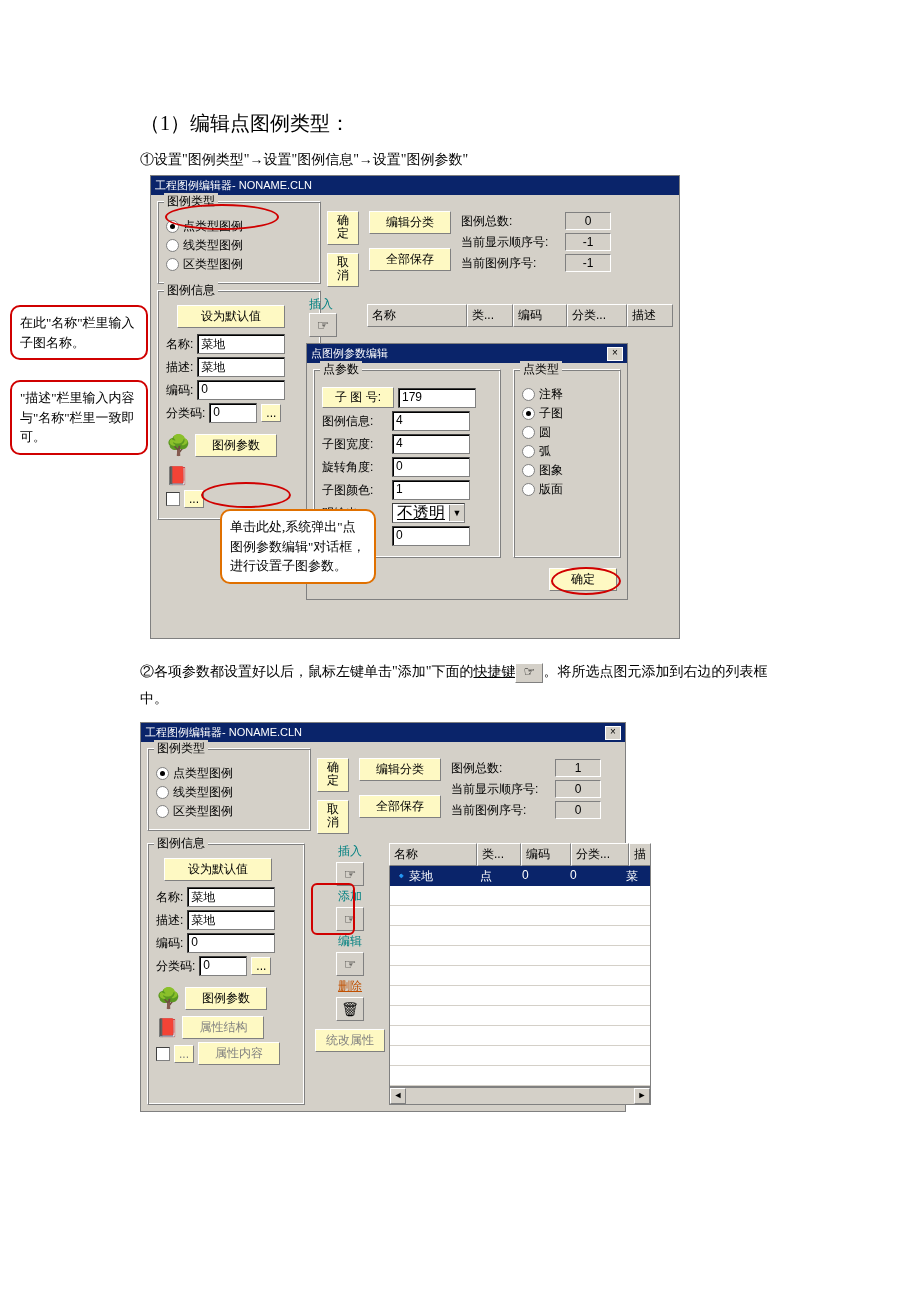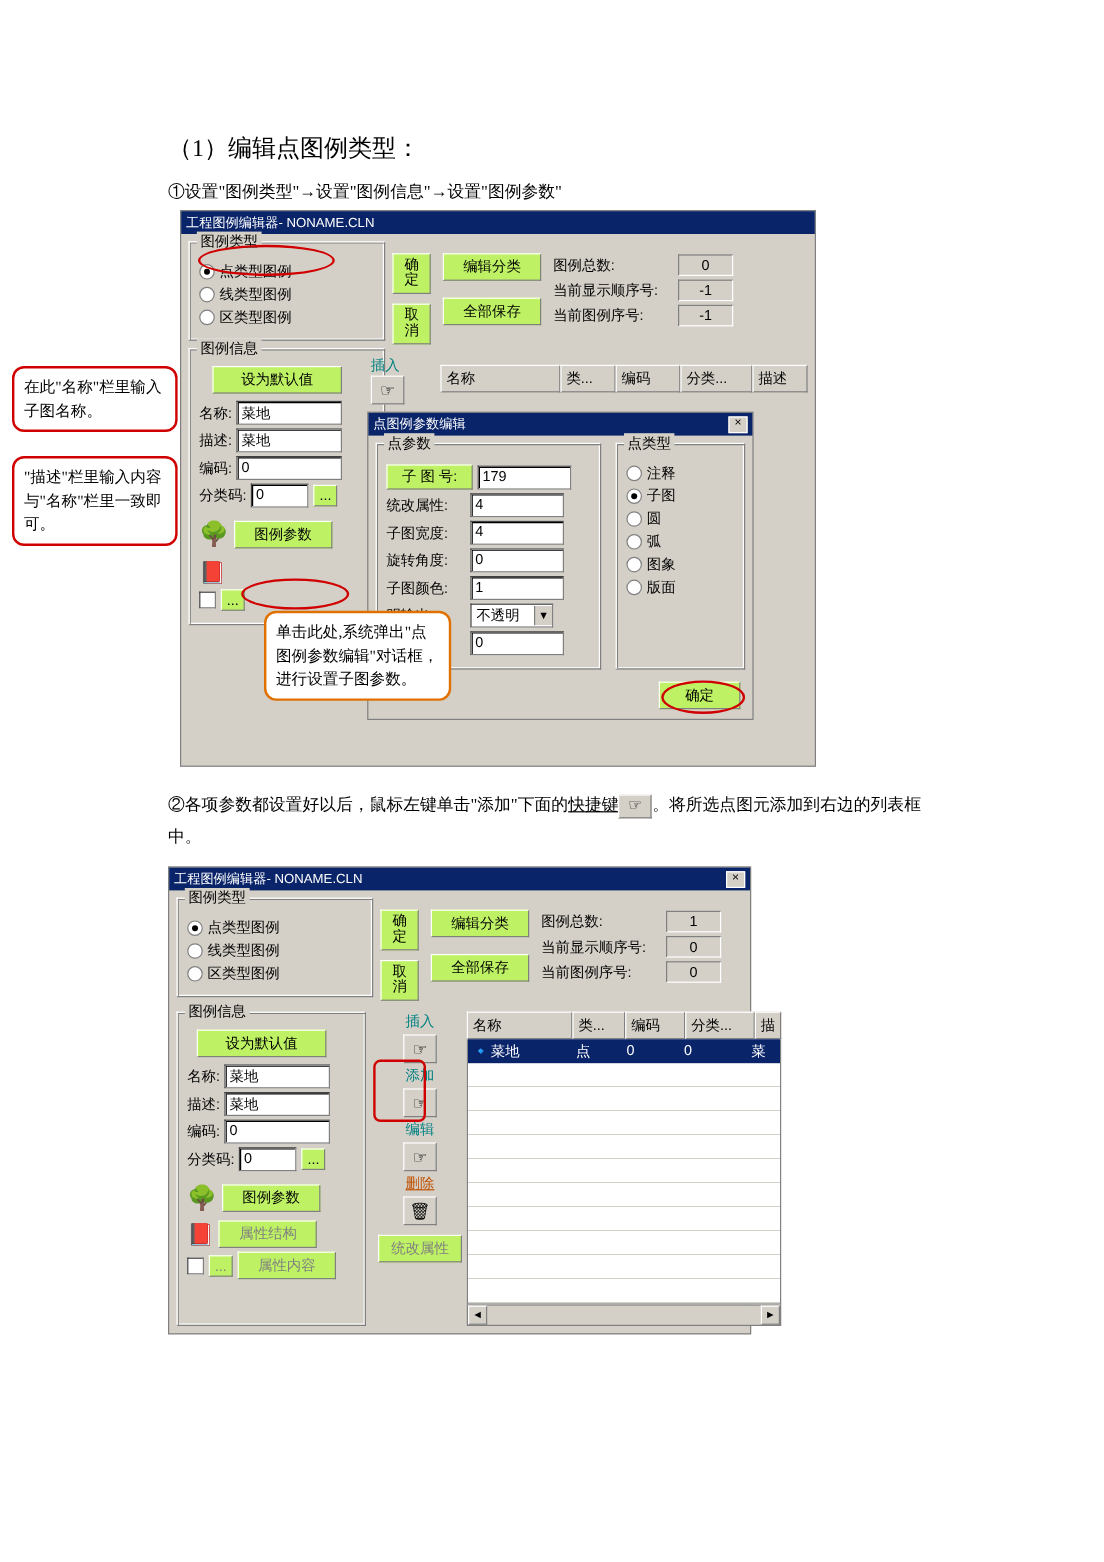--- a/index.html
+++ b/index.html
@@ -70,21 +70,21 @@
   .radio-row { display:flex; align-items:center; gap:4px; margin:2px 0;}
   .radio-dot {
     width:11px;height:11px;border-radius:50%;
     border:1px solid #808080;
     box-shadow: inset -1px -1px 0 #fff;
     background:#fff;
     display:flex;align-items:center;justify-content:center;
   }
   .radio-dot.sel::after{content:"";width:5px;height:5px;border-radius:50%;background:#000;}
   .btn {
-    background: #bef264;
+    background: #fef9c3;
     border: 1px solid #808080;
     border-top-color:#fff;border-left-color:#fff;
     padding: 2px 8px;
     font-size: 12px;
     display:inline-block;
     text-align:center;
   }
   .btn.tall{ padding:2px 4px; line-height:13px;}
   .input {
     background:#fff;
@@ -171,21 +171,21 @@
   .scrollbar-h{
     height:16px;background:#D4D0C8;border:1px solid #808080;
     display:flex;justify-content:space-between;align-items:center;
   }
   .sb-btn{width:14px;height:14px;background:#D4D0C8;border:1px solid #808080;border-top-color:#fff;border-left-color:#fff;font-size:9px;text-align:center;line-height:12px;}
   .disabled{color:#808080;}
   .drop{
     background:#fff;border:1px solid #808080;border-top-color:#404040;border-left-color:#404040;
     display:inline-flex;align-items:center;height:18px;
   }
-  .drop .val{padding:0 4px;font-size:12px;min-width:44px;}
+  .drop .val{padding:0 4px;font-size:16px;min-width:44px;text-decoration:underline;}
   .drop .ar{width:14px;height:16px;background:#D4D0C8;border-left:1px solid #808080;text-align:center;font-size:9px;line-height:16px;}
   .checkbox{width:12px;height:12px;background:#fff;border:1px solid #808080;border-top-color:#404040;border-left-color:#404040;display:inline-block;}
 </style>
 </head>
 <body>
 
 <div class="page">
 
   <div class="section-title">（1）编辑点图例类型：</div>
   <div class="intro">①设置"图例类型"→设置"图例信息"→设置"图例参数"</div>
@@ -306,21 +306,21 @@
         <span class="close">×</span>
       </div>
       <div style="display:flex;">
         <div class="groupbox" style="flex:1;">
           <span class="grouplabel">点参数</span>
           <div class="row">
               <span class="btn" style="width:66px;text-align:center;padding:1px 2px;">子 图 号:</span>
               <span class="input" style="width:70px;">179</span>
             </div>
           <div class="row">
-              <span class="label" style="width:66px;">统改属性:</span>
+              <span class="label" style="width:66px;">图例信息:</span>
               <span class="input" style="width:70px;">4</span>
             </div>
           <div class="row">
               <span class="label" style="width:66px;">子图宽度:</span>
               <span class="input" style="width:70px;">4</span>
             </div>
           <div class="row">
               <span class="label" style="width:66px;">旋转角度:</span>
               <span class="input" style="width:70px;">0</span>
             </div>

